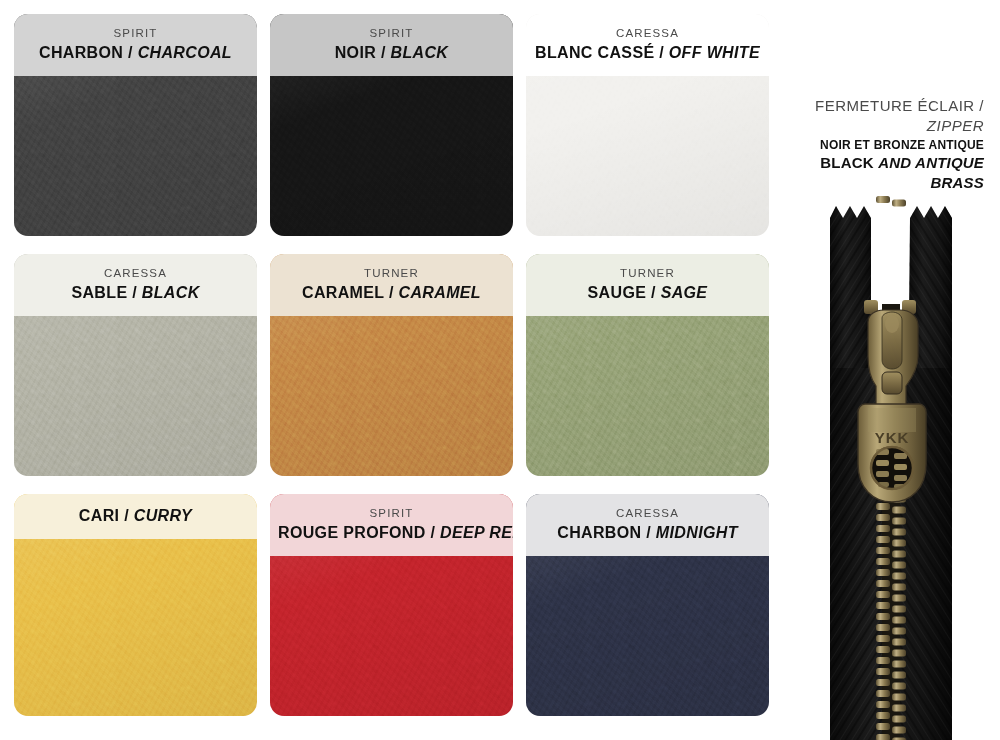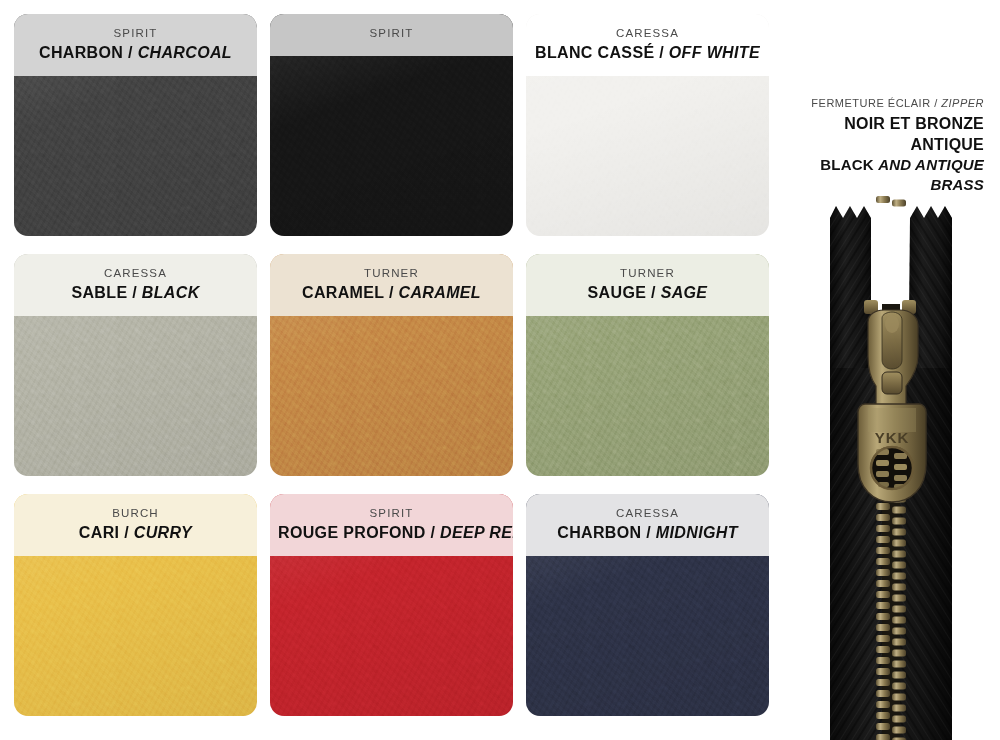--- a/index.html
+++ b/index.html
@@ -88,25 +88,25 @@
   .zip-panel {
     position: absolute; left: 784px; top: 0;
     width: 216px; height: 740px;
   }
   .zip-caption {
     position: absolute; left: 0; top: 96px;
     width: 200px; text-align: right;
     line-height: 1.32;
   }
   .zip-caption .l1 {
-    display: block; font-size: 11px; letter-spacing: .5px; color: #4a4a4a;
+    display: block; font-size: 15px; letter-spacing: .5px; color: #4a4a4a;
   }
   .zip-caption .l1 .en { font-style: italic; }
   .zip-caption .l2 {
-    display: block; font-size: 16px; letter-spacing: .2px; color: #111; font-weight: 700; margin-top: 2px;
+    display: block; font-size: 12px; letter-spacing: .2px; color: #111; font-weight: 700; margin-top: 2px;
   }
   .zip-caption .l3 {
     display: block; font-size: 15px; letter-spacing: .2px; color: #111; font-weight: 700;
   }
   .zip-caption .l3 .en { font-style: italic; }
 
   .zipper { position: absolute; left: 18px; top: 196px; width: 180px; height: 544px; }
   svg.zipsvg { display: block; }
 </style>
 </head>
@@ -123,20 +123,21 @@
         <span class="brand">SPIRIT</span>
         <span class="cname"><span>CHARBON</span><span> / </span><span class="en">CHARCOAL</span></span>
       </div>
     </div>
 
     <div class="swatch" style="background:#161616">
       <div class="sheen"></div>
       <div class="grain"></div>
       <div class="band" style="background:#c6c6c6">
         <span class="brand">SPIRIT</span>
+        <span class="cname"><span>NOIR</span><span> / </span><span class="en">BLACK</span></span>
       </div>
     </div>
 
     <div class="swatch" style="background:#f2f1ee">
       <div class="sheen"></div>
       <div class="grain soft"></div>
       <div class="band" style="background:#ffffff">
         <span class="brand">CARESSA</span>
         <span class="cname"><span>BLANC CASSÉ</span><span> / </span><span class="en">OFF WHITE</span></span>
       </div>
@@ -166,21 +167,20 @@
       <div class="band" style="background:#eceee4">
         <span class="brand">TURNER</span>
         <span class="cname"><span>SAUGE</span><span> / </span><span class="en">SAGE</span></span>
       </div>
     </div>
 
     <div class="swatch" style="background:#e9c04a">
       <div class="sheen"></div>
       <div class="grain"></div>
       <div class="band" style="background:#f7f0da">
-        <span class="brand">BURCH</span>
         <span class="cname"><span>CARI</span><span> / </span><span class="en">CURRY</span></span>
       </div>
     </div>
 
     <div class="swatch" style="background:#c4242c">
       <div class="sheen"></div>
       <div class="grain"></div>
       <div class="band" style="background:#f2d6d8">
         <span class="brand">SPIRIT</span>
         <span class="cname"><span>ROUGE PROFOND</span><span> / </span><span class="en">DEEP RED</span></span>

